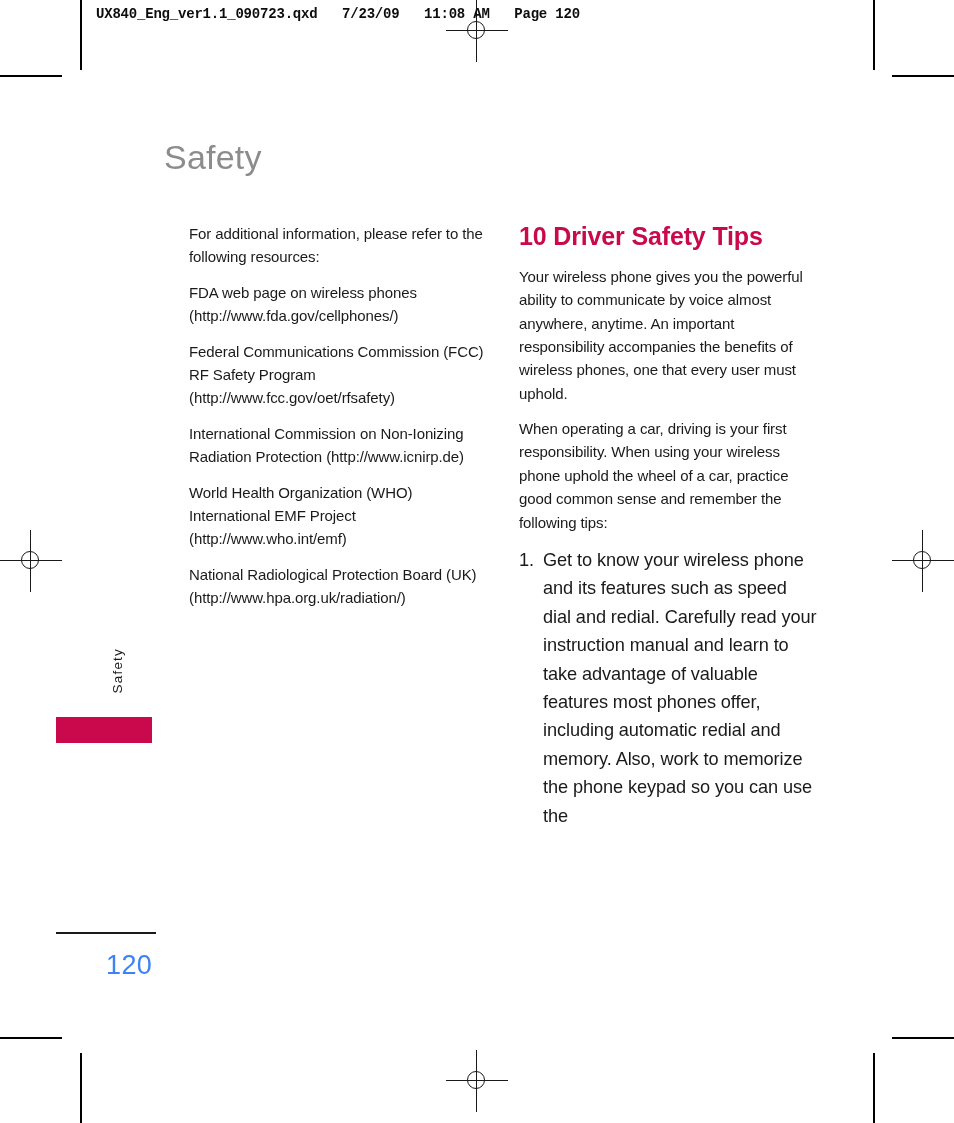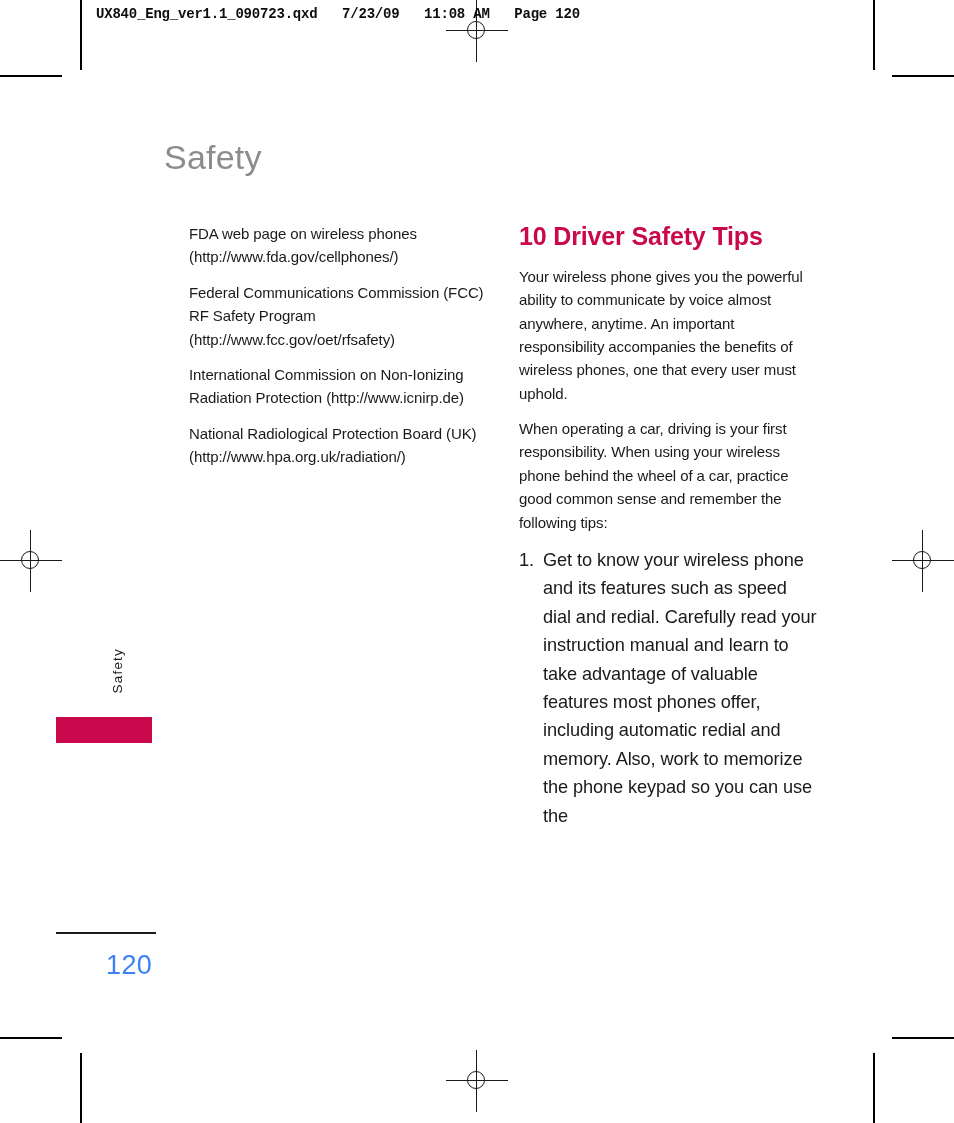--- a/index.html
+++ b/index.html
@@ -207,30 +207,32 @@
 </div>
 
 <div class="header-slug">UX840_Eng_ver1.1_090723.qxd   7/23/09   11:08 AM   Page 120</div>
 
 <div class="chapter-title" style="color: rgb(140, 140, 140);">Safety</div>
 
 <div class="side-tab-label">Safety</div>
 <div class="side-tab-block" style="background: rgb(201, 9, 76);"></div>
 
 <div class="col col-left">
+  <p class="body">For additional information, please refer to the following resources:</p>
   <p class="body">FDA web page on wireless phones (http://www.fda.gov/cellphones/)</p>
   <p class="body">Federal Communications Commission (FCC) RF Safety Program (http://www.fcc.gov/oet/rfsafety)</p>
   <p class="body">International Commission on Non-Ionizing Radiation Protection (http://www.icnirp.de)</p>
+  <p class="body">World Health Organization (WHO) International EMF Project (http://www.who.int/emf)</p>
   <p class="body">National Radiological Protection Board (UK) (http://www.hpa.org.uk/radiation/)</p>
 </div>
 
 <div class="col col-right">
   <h2 class="section-heading" style="color: rgb(201, 9, 76);">10 Driver Safety Tips</h2>
   <p class="body">Your wireless phone gives you the powerful ability to communicate by voice almost anywhere, anytime. An important responsibility accompanies the benefits of wireless phones, one that every user must uphold.</p>
-  <p class="body">When operating a car, driving is your first responsibility. When using your wireless phone behind the wheel of a car, practice good common sense and remember the following tips:</p>
+  <p class="body">When operating a car, driving is your first responsibility. When using your wireless phone uphold the wheel of a car, practice good common sense and remember the following tips:</p>
   <ol class="tips">
     <li>
       <span class="num">1.</span><span>Get to know your wireless phone and its features such as speed dial and redial. Carefully read your instruction manual and learn to take advantage of valuable features most phones offer, including automatic redial and memory. Also, work to memorize the phone keypad so you can use the</span>
     </li>
   </ol>
 </div>
 
 <div class="footer-rule"></div>
 <div class="page-number">120</div>
 

